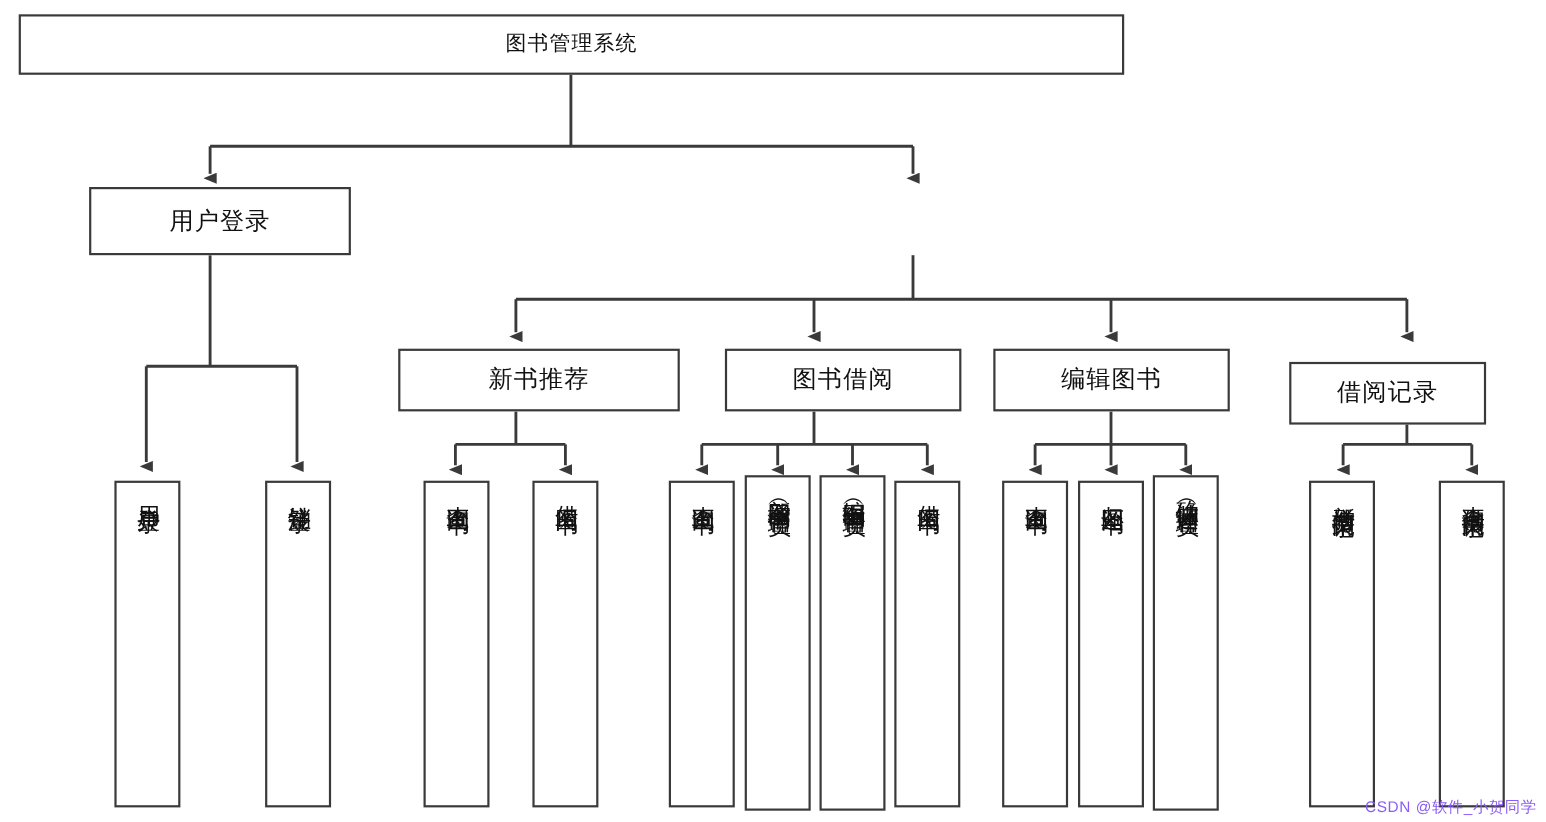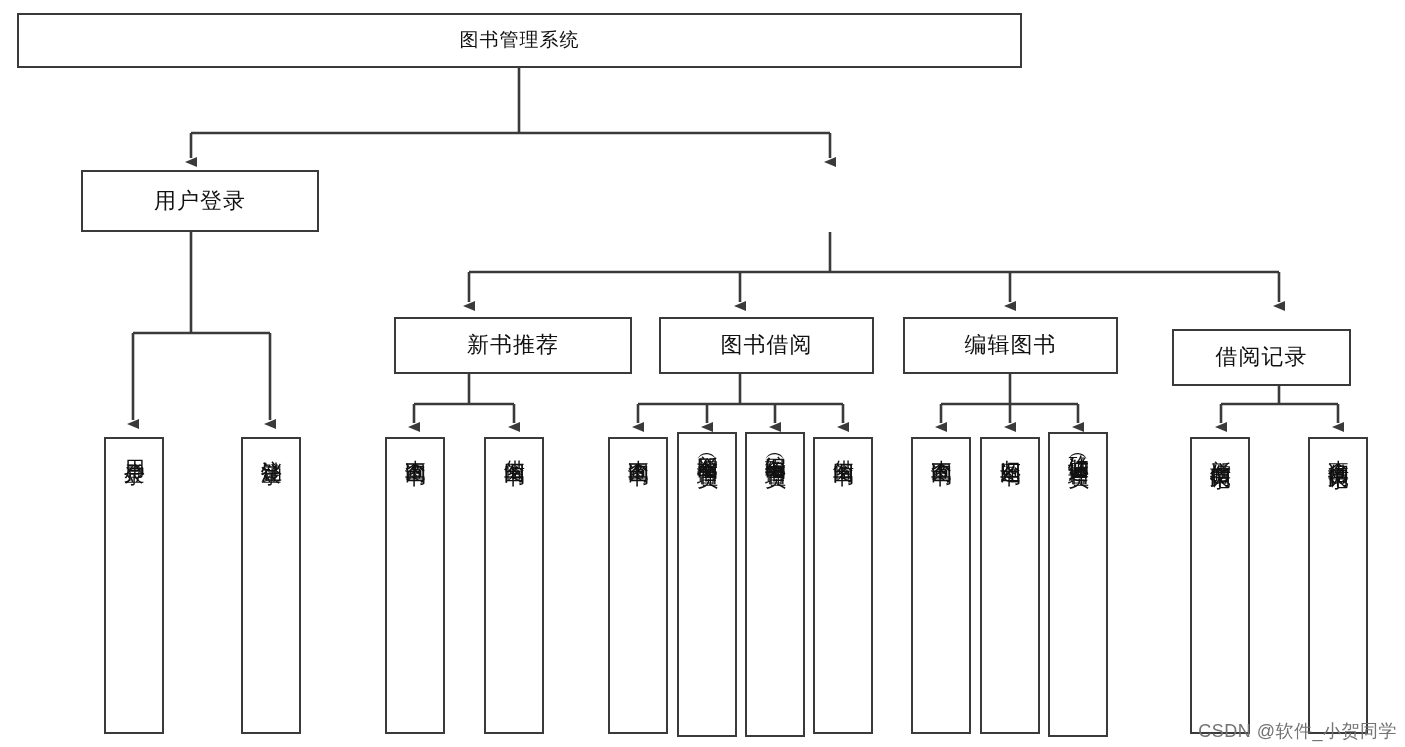--- a/index.html
+++ b/index.html
@@ -55,22 +55,22 @@
     text-align: left;
     white-space: nowrap;
   }
   .node.root {
     font-size: 19px;
   }
   .watermark {
     position: absolute;
     right: 8px;
     bottom: 4px;
-    font-size: 18px;
-    color: #737373;
+    font-size: 14px;
+    color: #8b5cf6;
     letter-spacing: 0.5px;
     white-space: nowrap;
   }
 </style>
 </head>
 <body>
 
 <div id="canvas">
 
   <svg class="wires" viewBox="0 0 1405 747">
@@ -124,21 +124,21 @@
   </svg>
 
   <div class="node horizontal root" style="left:17px; top:13px; width:1005px; height:55px;">
     <span>图书管理系统</span>
   </div>
 
   <div class="node horizontal" style="left:81px; top:170px; width:238px; height:62px;">
     <span>用户登录</span>
   </div>
 
-  <div class="node horizontal" style="left:362px; top:317px; width:238px; height:57px;margin-left:32px;">
+  <div class="node horizontal" style="left:362px; top:317px; width:256px; height:57px;">
     <span>新书推荐</span>
   </div>
   <div class="node horizontal" style="left:633px; top:317px; width:215px; height:57px;margin-left:26px;">
     <span>图书借阅</span>
   </div>
   <div class="node horizontal" style="left:903px; top:317px; width:215px; height:57px;">
     <span>编辑图书</span>
   </div>
   <div class="node horizontal" style="left:1172px; top:329px; width:179px; height:57px;">
     <span>借阅记录</span>

